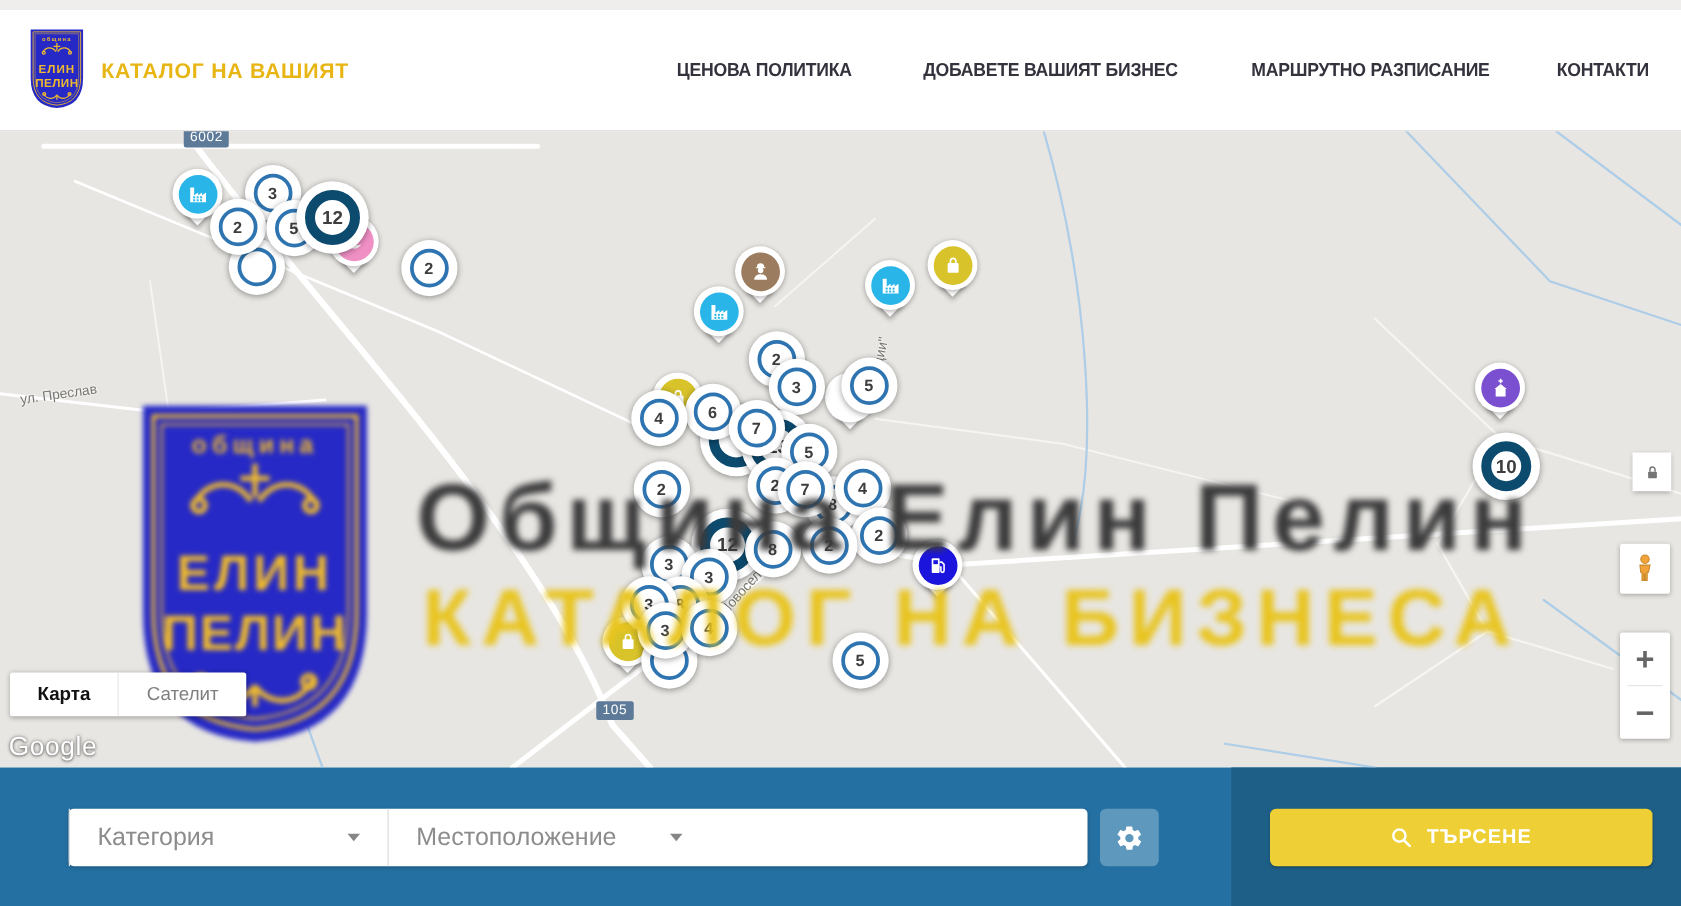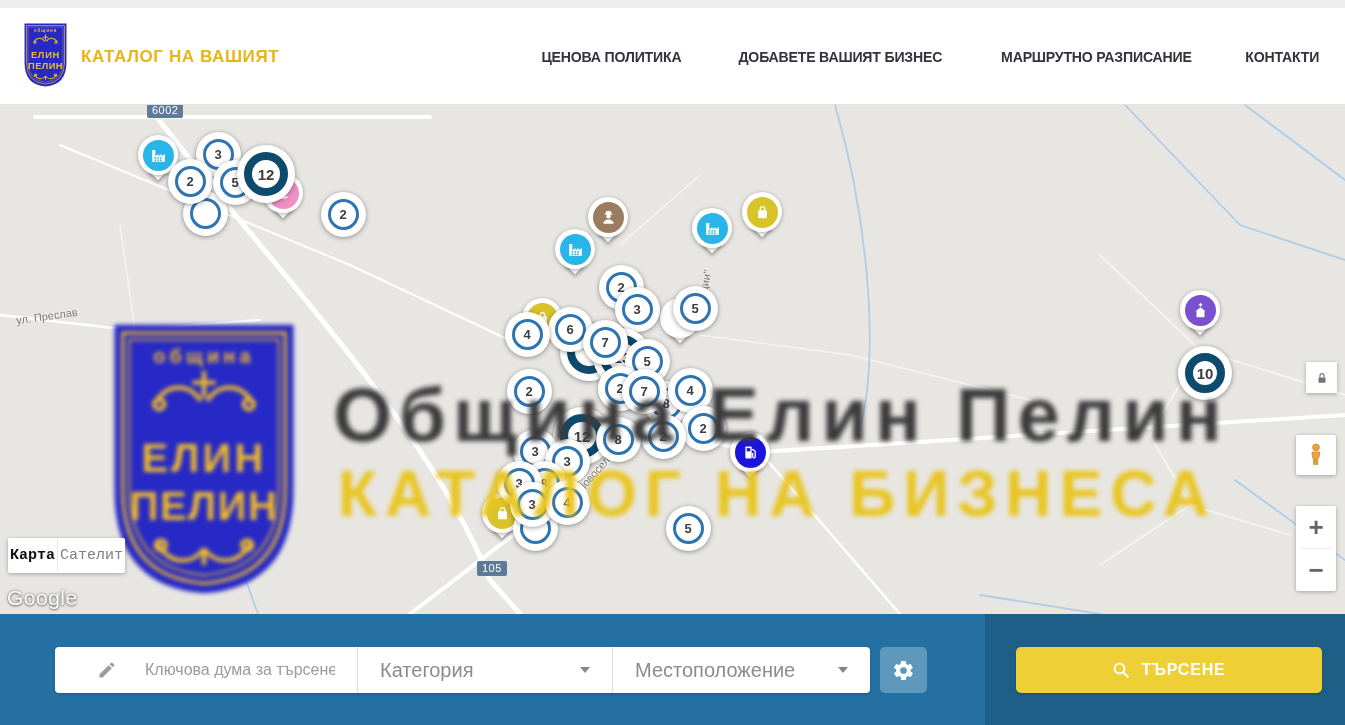--- a/index.html
+++ b/index.html
@@ -38,21 +38,21 @@
   .pin .inner svg { width:19px; height:19px; }
 
   
   #wm-logo { position:absolute; left:85px; top:213px; width:238px; height:282px; z-index:6; filter:blur(2px); }
   .wm-line { position:absolute; z-index:6; white-space:nowrap; font-weight:bold; }
   #wm-line1 { left:333px; top:266px; font-size:76px; letter-spacing:7px; color:#3b3b3c; filter:blur(2.6px); }
   #wm-line2 { left:338px; top:352px; font-size:64px; letter-spacing:8px; color:#e8c41e; filter:blur(2.4px); }
 
   
   #maptype { position:absolute; left:8px; top:433px; z-index:8; display:flex; background:#fff; border-radius:2px; box-shadow:0 1px 4px rgba(0,0,0,.3); cursor:pointer; }
-  #maptype .mt { padding:9px 2px; font-size:15px;font-family:Liberation Mono, monospace; }
+  #maptype .mt { padding:9px 22px; font-size:15px; }
   #maptype .mt.active { font-weight:bold; color:#111; }
   #maptype .mt.inactive { color:#7f7f7f; border-left:1px solid #e8e8e8; }
   #google-logo { position:absolute; left:7px; top:481px; z-index:8; font-size:21px; font-weight:500; color:#fff; letter-spacing:.5px;
     text-shadow:0 0 3px rgba(68,68,68,.7), 0 1px 2px rgba(68,68,68,.6); cursor:pointer; }
   #attribution { position:absolute; right:6px; top:493px; z-index:8; display:flex; gap:16px; font-size:10.5px; color:#3c3c3c; text-shadow:0 0 2px #fff; }
   #attribution span { cursor:pointer; }
   #lock-btn { position:absolute; left:1306px; top:257px; width:31px; height:31px; background:#fff; z-index:8; display:flex; align-items:center; justify-content:center; box-shadow:0 1px 4px rgba(0,0,0,.3); cursor:pointer; }
   #pegman-btn { position:absolute; left:1296px; top:330px; width:40px; height:40px; background:#fff; border-radius:2px; z-index:8; display:flex; align-items:center; justify-content:center; box-shadow:0 1px 4px rgba(0,0,0,.3); cursor:pointer; }
   #zoom-ctrl { position:absolute; left:1296px; top:401px; width:40px; height:85px; background:#fff; border-radius:2px; z-index:8; box-shadow:0 1px 4px rgba(0,0,0,.3); display:flex; flex-direction:column; }
   #zoom-ctrl .zbtn { flex:1; display:flex; align-items:center; justify-content:center; font-size:26px; font-weight:bold; color:#666; cursor:pointer; }
@@ -424,26 +424,20 @@
     <div class="zbtn">+</div>
     <div class="zdiv"></div>
     <div class="zbtn">−</div>
   </div>
 </div>
 
 <div id="bottombar">
   <div class="dark"></div>
 
   <div id="search-pill">
-    <div id="kw-sec">
-      <svg width="20" height="20" viewBox="0 0 24 24">
-          <path d="M3 17.2V21h3.8L17.8 9.9l-3.7-3.7L3 17.2zM20.7 7c.4-.4.4-1 0-1.4l-2.3-2.3c-.4-.4-1-.4-1.4 0l-1.8 1.8 3.7 3.7L20.7 7z" fill="#9d9d9d"></path>
-        </svg>
-      <input type="text" placeholder="Ключова дума за търсене" style="">
-    </div>
     <div id="cat-sec" class="pill-sec">
       <span class="lbl">Категория</span>
       <span class="dd-arrow"></span>
     </div>
     <div id="loc-sec" class="pill-sec">
       <span class="lbl">Местоположение</span>
       <span class="dd-arrow"></span>
     </div>
   </div>
 

